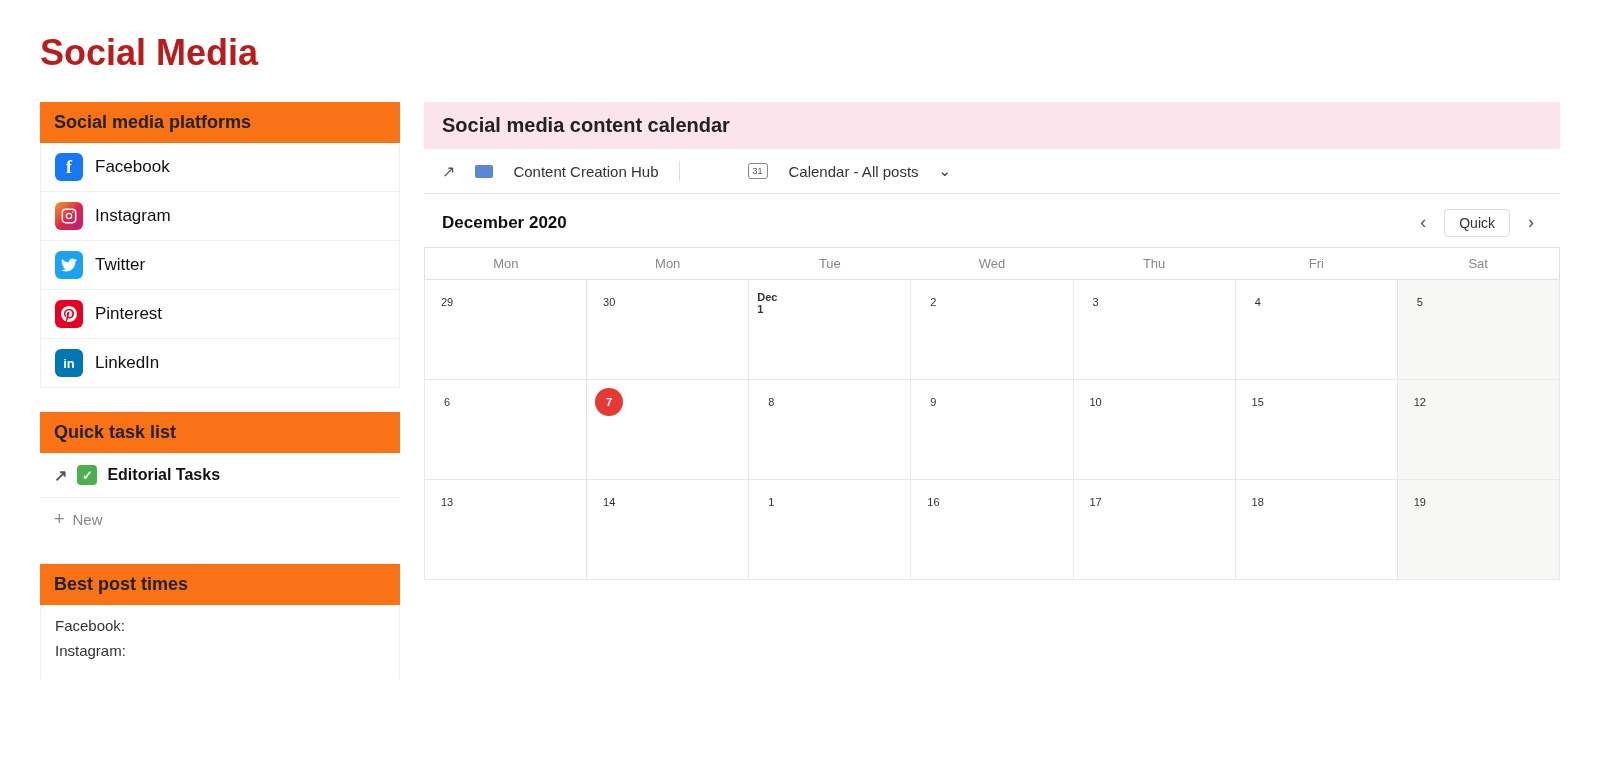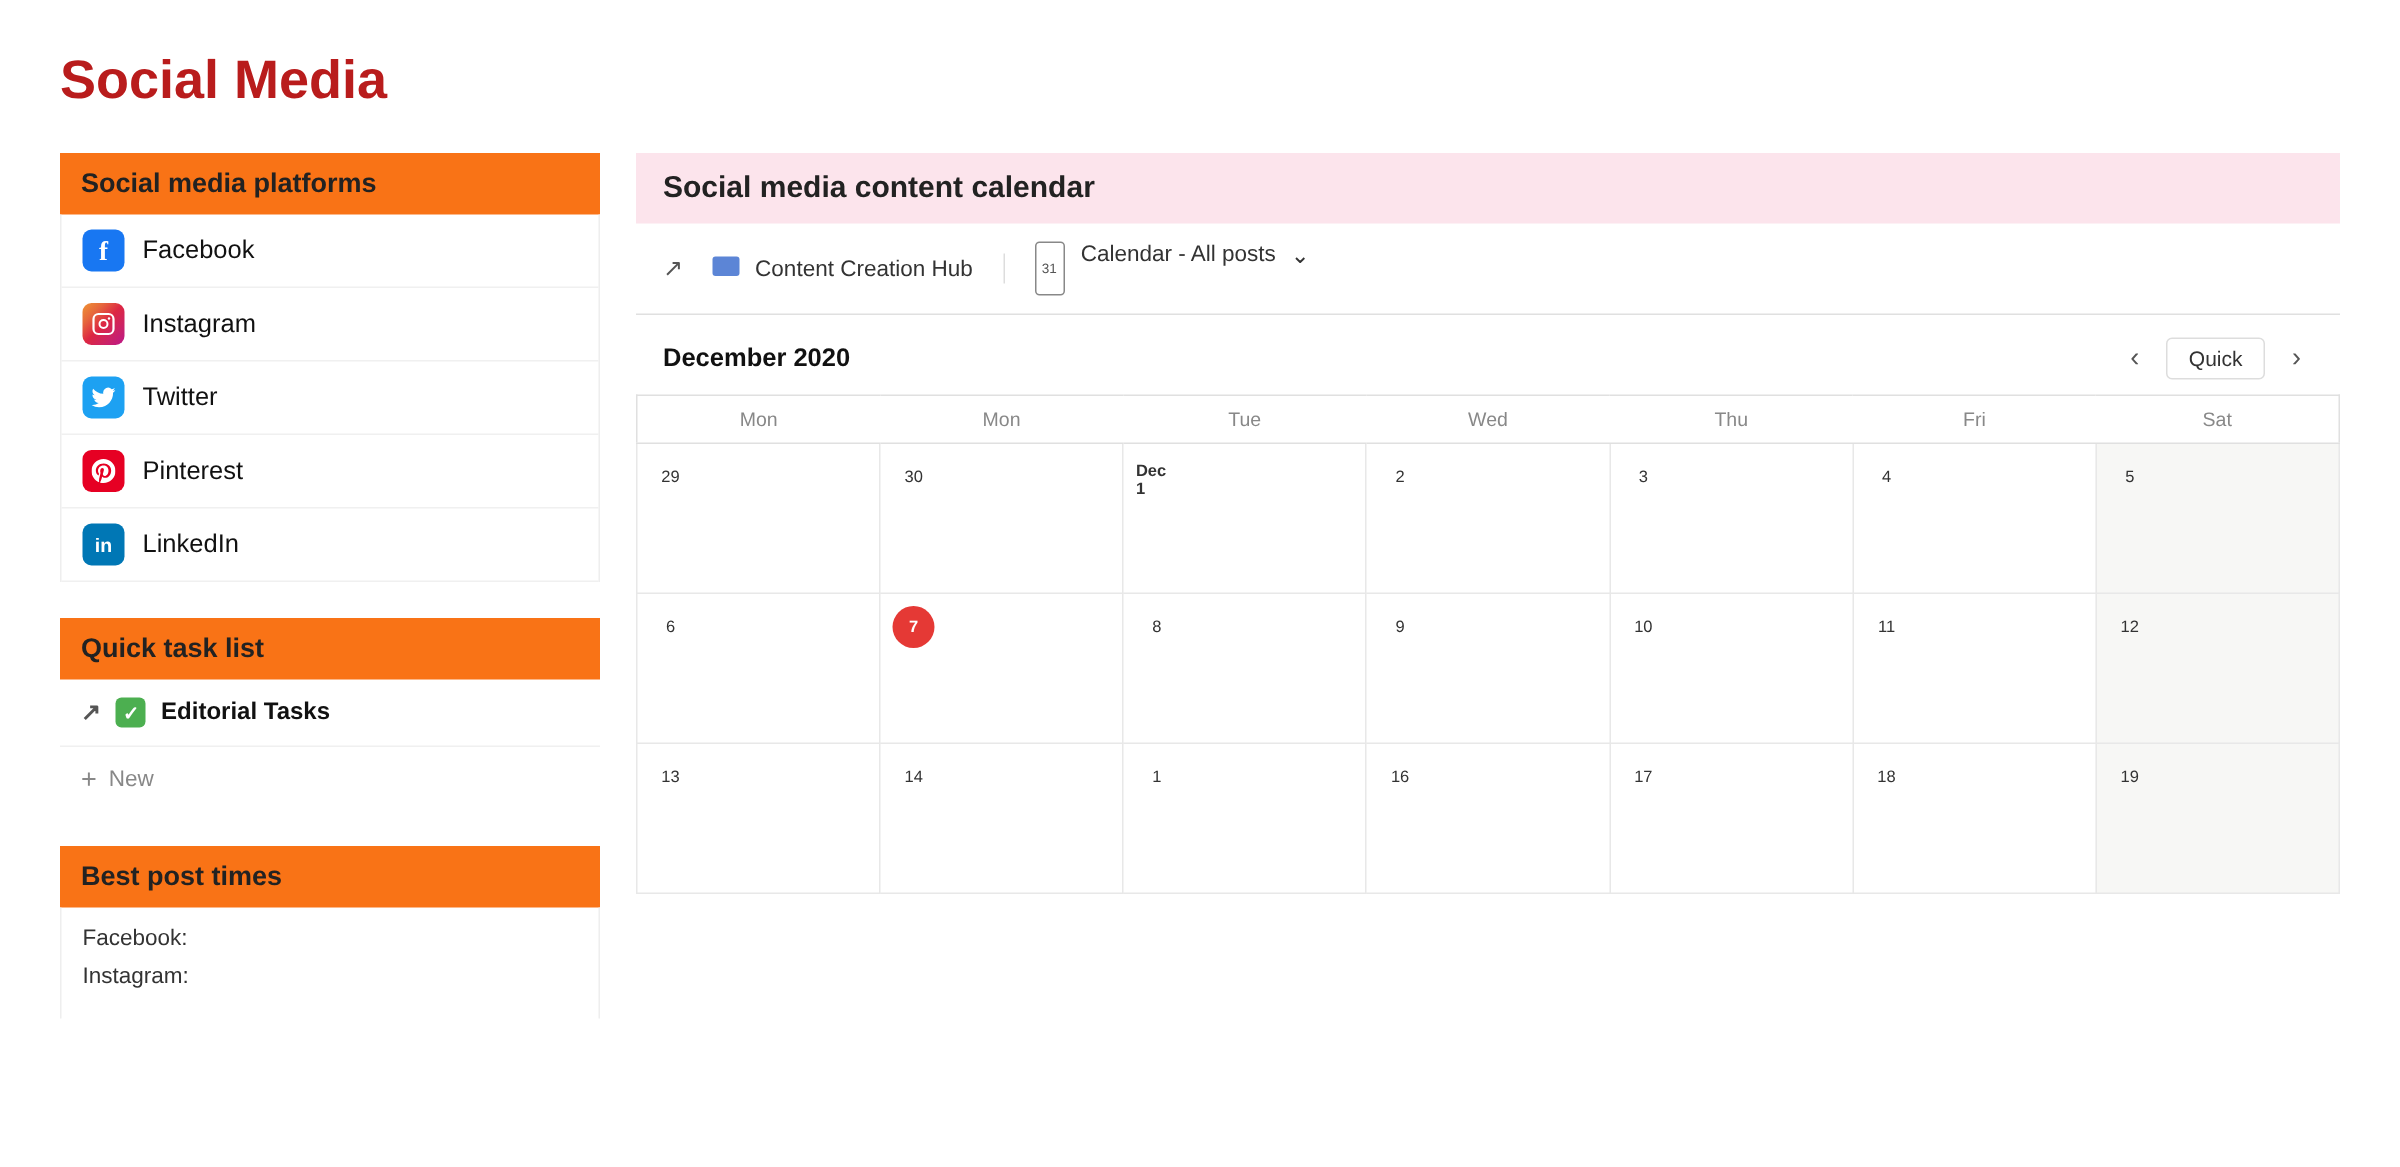--- a/index.html
+++ b/index.html
@@ -148,21 +148,22 @@
     .calendar-toolbar {
       display: flex;
       align-items: center;
       gap: 20px;
       padding: 12px 18px;
       border-bottom: 1px solid #e0e0e0;
     }
 
     .toolbar-link {
       display: flex;
-      gap: 6px;
+      align-items: center;
+      gap: 16px;
       font-size: 15px;
       color: #333;
       cursor: pointer;
       text-decoration: none;
     }
 
     .toolbar-separator {
       width: 1px;
       height: 20px;
       background: #ddd;
@@ -333,21 +334,21 @@
     <div class="calendar-header-bar">Social media content calendar</div>
 
     <div class="calendar-toolbar">
       <span style="color:#555; font-size:16px;">↗</span>
       <span class="toolbar-link">
         <span style="display:inline-block; width:18px; height:13px; background:#5c85d6; border-radius:2px; vertical-align:middle; margin-right:4px;"></span>
         <span>Content Creation Hub</span>
       </span>
       <div class="toolbar-separator"></div>
       <span class="toolbar-link">
-        <span style="display:inline-flex; align-items:center; justify-content:center; width:20px; height:36px; border:1.5px solid #888; border-radius:3px; font-size:9px; color:#555; margin-right:5px; vertical-align:middle;">31</span>
+        <span style="display:inline-flex; align-items:center; justify-content:center; width:20px; height:16px; border:1.5px solid #888; border-radius:3px; font-size:9px; color:#555; margin-right:5px; vertical-align:middle;margin-left:48px;">31</span>
         <span>Calendar - All posts</span>
         <span style="margin-left:4px;">⌄</span>
       </span>
     </div>
 
     <div class="calendar-nav">
       <span class="month-label">December 2020</span>
       <div class="nav-controls">
         <button class="nav-btn">‹</button>
         <button class="today-btn">Quick</button>
@@ -403,21 +404,21 @@
           <td>
             <span class="day-num">8</span>
           </td>
           <td>
             <span class="day-num">9</span>
           </td>
           <td>
             <span class="day-num">10</span>
           </td>
           <td>
-            <span class="day-num">11</span>
+            <span class="day-num">15</span>
           </td>
           <td class="weekend-bg">
             <span class="day-num">12</span>
           </td>
         </tr>
 
         <tr>
           <td>
             <span class="day-num">13</span>
           </td>

